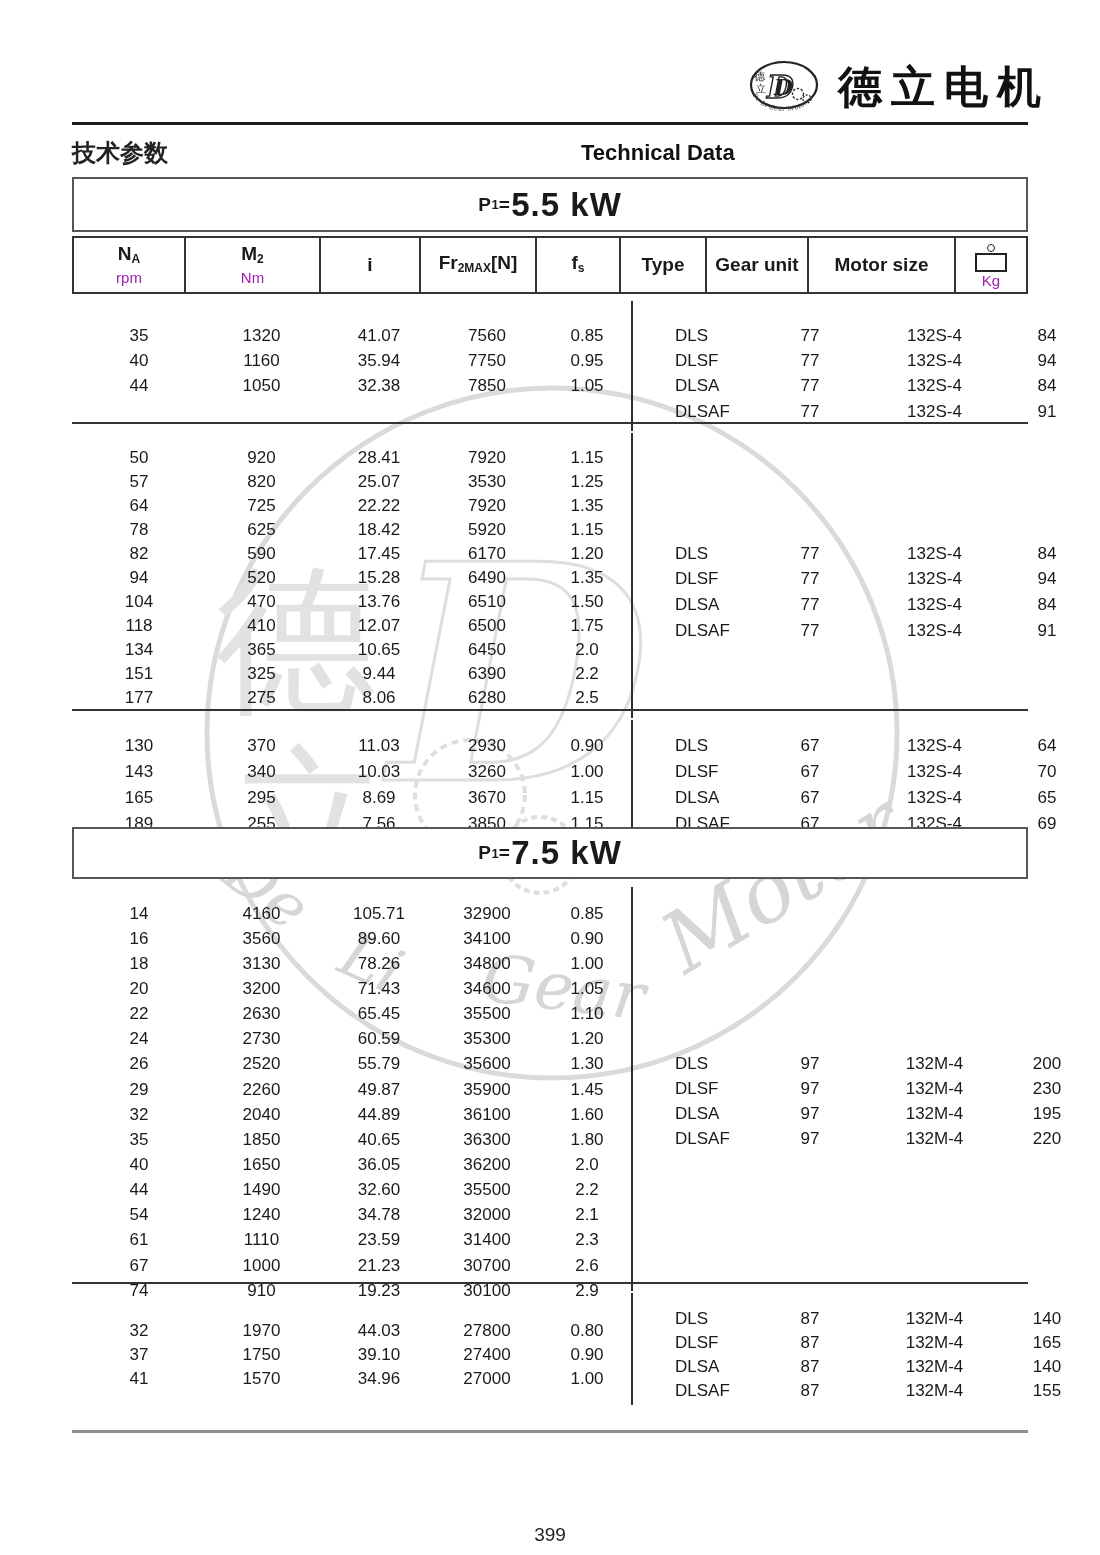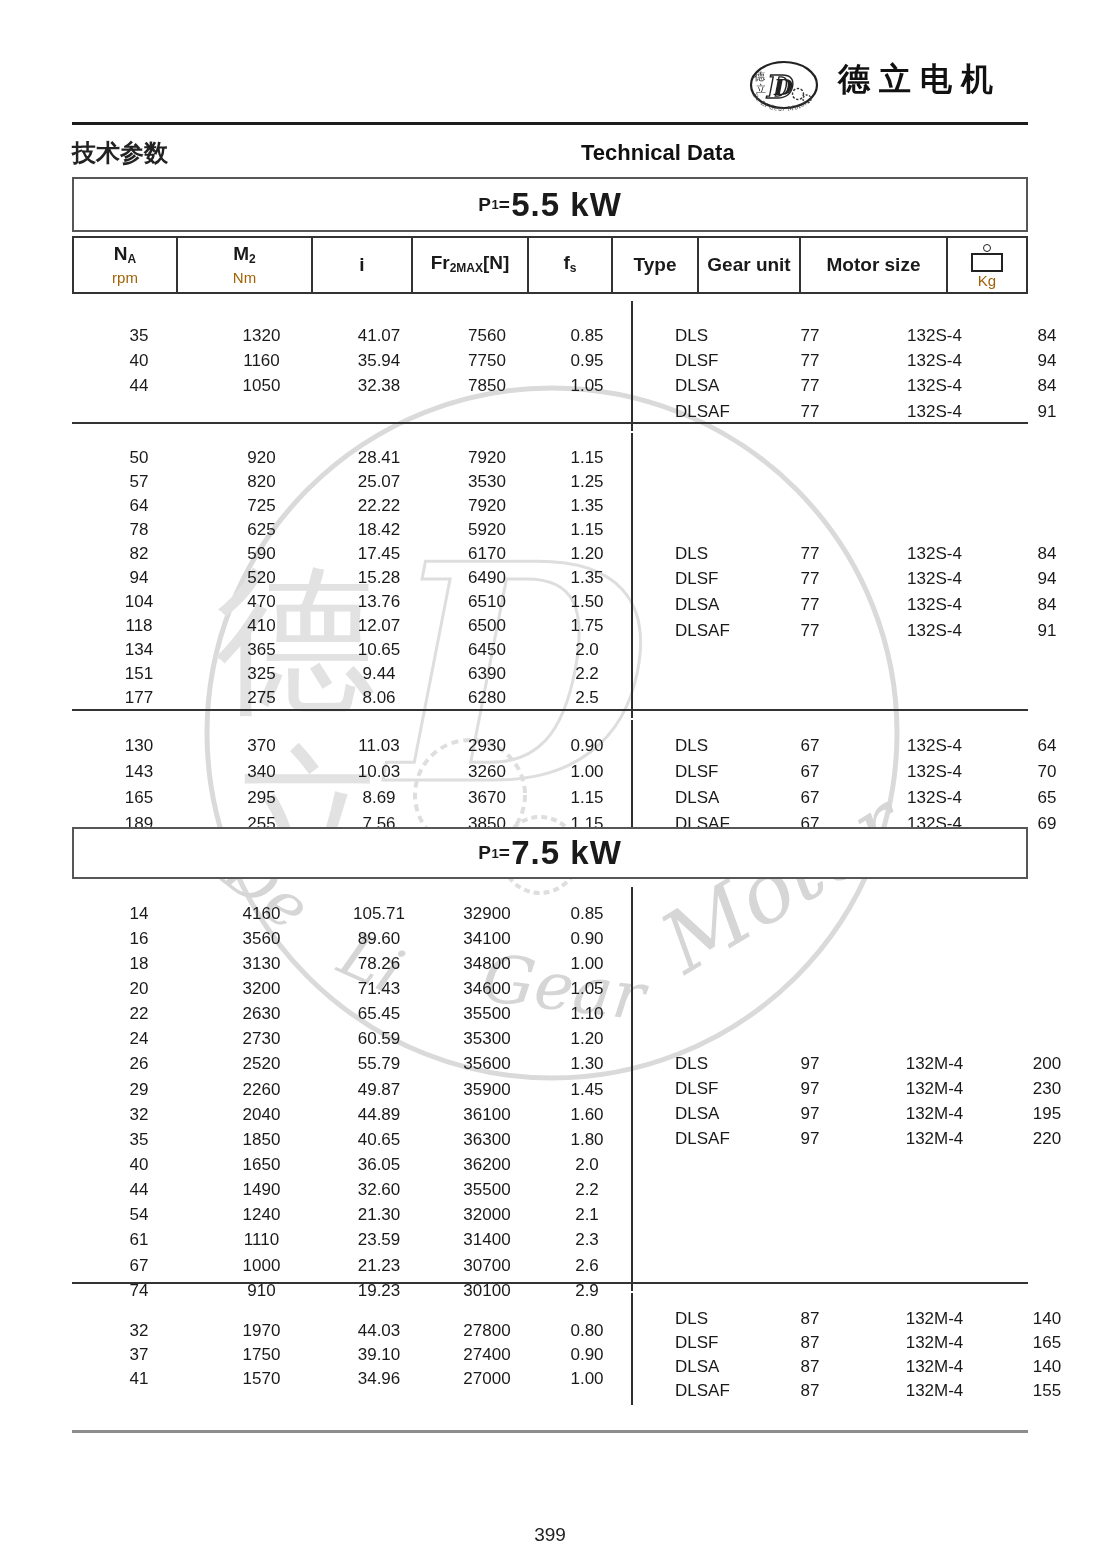--- a/index.html
+++ b/index.html
@@ -5,21 +5,21 @@
   html,body{margin:0;padding:0;background:#ffffff;}
   .page{position:relative;width:1100px;height:1555px;background:#fff;overflow:hidden;
         font-family:"Liberation Sans","DejaVu Sans",sans-serif;color:#1a1a1a;}
 
   
   .watermark{position:absolute;left:140px;top:350px;width:820px;height:780px;}
 
   
   .logo-svg{position:absolute;left:747px;top:60px;width:78px;height:56px;}
   .brand-cn{position:absolute;left:838px;top:58px;width:210px;font-family:"DejaVu Serif","Liberation Serif",serif;
-            font-weight:bold;font-size:32px;letter-spacing:9px;color:#111;white-space:nowrap;}
+            font-weight:bold;font-size:44px;letter-spacing:9px;color:#111;white-space:nowrap;}
 
   
   .top-rule{position:absolute;left:72px;top:122px;width:956px;height:3px;background:#1c1c1c;}
   .heading-cn{position:absolute;left:72px;top:137px;font-size:24px;font-weight:600;color:#222;}
   .heading-en{position:absolute;left:581px;top:140px;font-size:22px;font-weight:bold;color:#111;}
 
   
   .pbox{position:absolute;left:72px;width:952px;border:2px solid #565656;background:#fff;
         display:flex;align-items:center;justify-content:center;}
   .pbox1{top:177px;height:51px;}
@@ -30,22 +30,22 @@
 
   
   .thead{position:absolute;left:72px;top:236px;width:952px;height:54px;border:2px solid #333;
          display:flex;box-sizing:content-box;}
   .hcell{display:flex;flex-direction:column;align-items:center;justify-content:center;
          border-right:2px solid #333;box-sizing:border-box;}
   .hcell:last-child{border-right:none;flex:1;text-align:center;}
   .hmain{font-weight:bold;font-size:19px;line-height:20px;white-space:nowrap;}
   .hsub{font-weight:bold;font-size:12px;vertical-align:-3px;}
   .hsub:empty,.hunit:empty{display:none;}
-  .hunit{font-size:15px;line-height:17px;color:#a16207;}
-  .w-na{width:104px}.w-m2{width:135px}.w-i{width:100px}.w-fr{width:116px}.w-fs{width:84px}
+  .hunit{font-size:15px;line-height:17px;color:#a21caf;}
+  .w-na{width:112px}.w-m2{width:135px}.w-i{width:100px}.w-fr{width:116px}.w-fs{width:84px}
   .w-type{width:86px}.w-gear{width:102px}.w-motor{width:147px}
   .wicon{display:flex;flex-direction:column;align-items:center;margin-top:2px;}
   .wicon-ring{width:6px;height:6px;border:1.5px solid #222;border-radius:50%;margin-bottom:1px;}
   .wicon-body{width:28px;height:15px;border:2px solid #222;}
 
   
   .block{position:absolute;left:12px;width:1100px;margin-top:9px;}
   .vline{position:absolute;left:619px;top:0;width:2px;background:#2e2e2e;}
   .rows{position:absolute;}
   .lrows{left:72px;}
@@ -457,21 +457,21 @@
         <div class="row">
           <div class="cell c-na">44</div>
           <div class="cell c-m2">1490</div>
           <div class="cell c-i">32.60</div>
           <div class="cell c-fr">35500</div>
           <div class="cell c-fs">2.2</div>
         </div>
         <div class="row">
           <div class="cell c-na">54</div>
           <div class="cell c-m2">1240</div>
-          <div class="cell c-i">21.30</div>
+          <div class="cell c-i">34.78</div>
           <div class="cell c-fr">32000</div>
           <div class="cell c-fs">2.1</div>
         </div>
         <div class="row">
           <div class="cell c-na">61</div>
           <div class="cell c-m2">1110</div>
           <div class="cell c-i">23.59</div>
           <div class="cell c-fr">31400</div>
           <div class="cell c-fs">2.3</div>
         </div>

